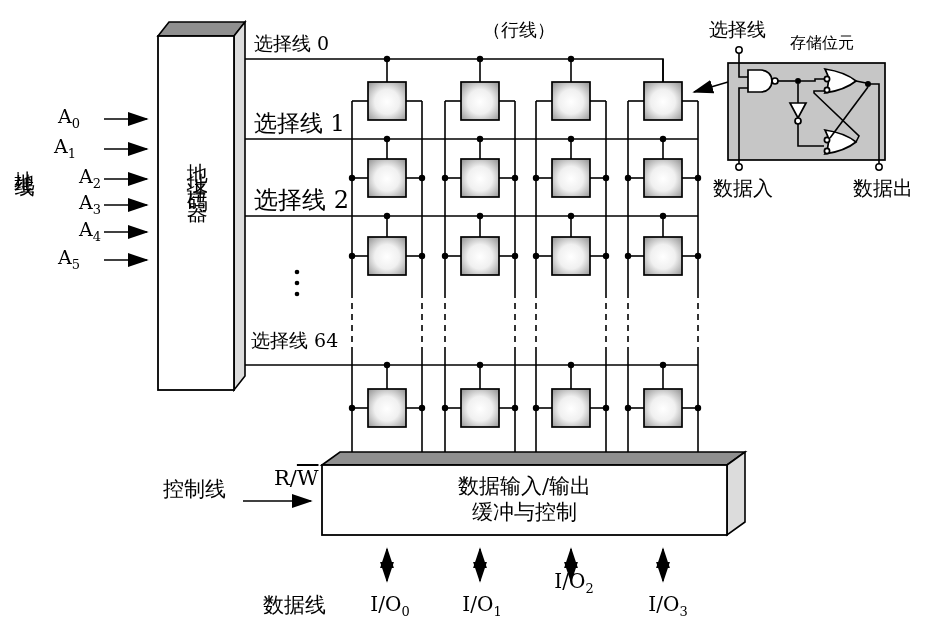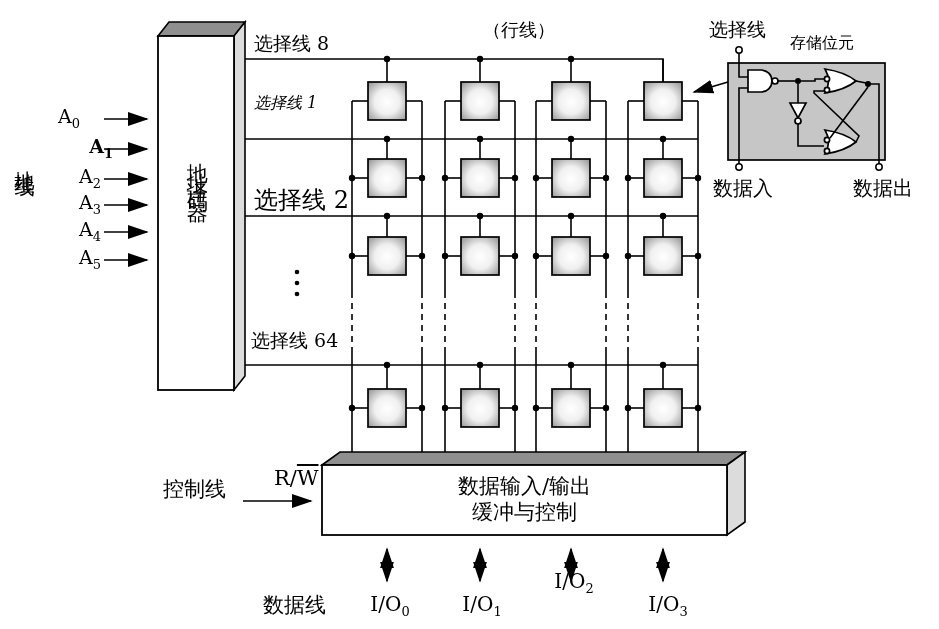--- a/index.html
+++ b/index.html
@@ -240,30 +240,30 @@
     <polyline class="w" points="856,142 859,136 814,93 814,91 824,91"></polyline>
 
     <polyline class="w" points="868,84 879,84 879,164"></polyline>
     <circle class="term" cx="879" cy="167" r="3.2"></circle>
   </g>
 </svg>
 
 <div class="lbl vtext" style="left:13px;top:155px;font-size:20px;letter-spacing:3px;">地址线</div>
 
 <div class="lbl" style="left:58px;top:106px;width:43px;text-align:left;font-size:19px;"><span>A</span><sub>0</sub></div>
-<div class="lbl" style="left:70px;top:136px;width:43px;text-align:right;font-size:19px;font-weight:bold;"><span>A</span><sub>1</sub></div>
+<div class="lbl" style="left:54px;top:136px;width:43px;font-size:19px;"><span>A</span><sub>1</sub></div>
 <div class="lbl" style="left:58px;top:166px;width:43px;text-align:right;font-size:19px;"><span>A</span><sub>2</sub></div>
 <div class="lbl" style="left:58px;top:192px;width:43px;text-align:right;font-size:19px;"><span>A</span><sub>3</sub></div>
 <div class="lbl" style="left:58px;top:219px;width:43px;text-align:right;font-size:19px;"><span>A</span><sub>4</sub></div>
-<div class="lbl" style="left:58px;top:247px;width:43px;text-align:right;font-size:19px;"><span>A</span><sub>5</sub></div>
+<div class="lbl" style="left:58px;top:247px;width:43px;font-size:19px;"><span>A</span><sub>5</sub></div>
 
 <div class="lbl vtext" style="left:185px;top:146px;font-size:21px;letter-spacing:10px;">地址译码器</div>
 
-<div class="lbl" style="left:254px;top:33px;font-size:19px;">选择线 8</div>
-<div class="lbl" style="left:254px;top:94px;font-size:16px;font-style:italic;">选择线 1</div>
+<div class="lbl" style="left:254px;top:33px;font-size:19px;">选择线 0</div>
+<div class="lbl" style="left:254px;top:110px;font-size:23px;">选择线 1</div>
 <div class="lbl" style="left:254px;top:187px;font-size:24px;">选择线 2</div>
 <div class="lbl" style="left:251px;top:330px;font-size:19px;">选择线 64</div>
 
 <div class="lbl" style="left:483px;top:20px;font-size:18px;">（行线）</div>
 
 <div class="lbl" style="left:709px;top:19px;font-size:19px;">选择线</div>
 <div class="lbl" style="left:790px;top:34px;font-size:16px;">存储位元</div>
 <div class="lbl" style="left:713px;top:177px;font-size:20px;">数据入</div>
 <div class="lbl" style="left:853px;top:177px;font-size:20px;">数据出</div>
 

